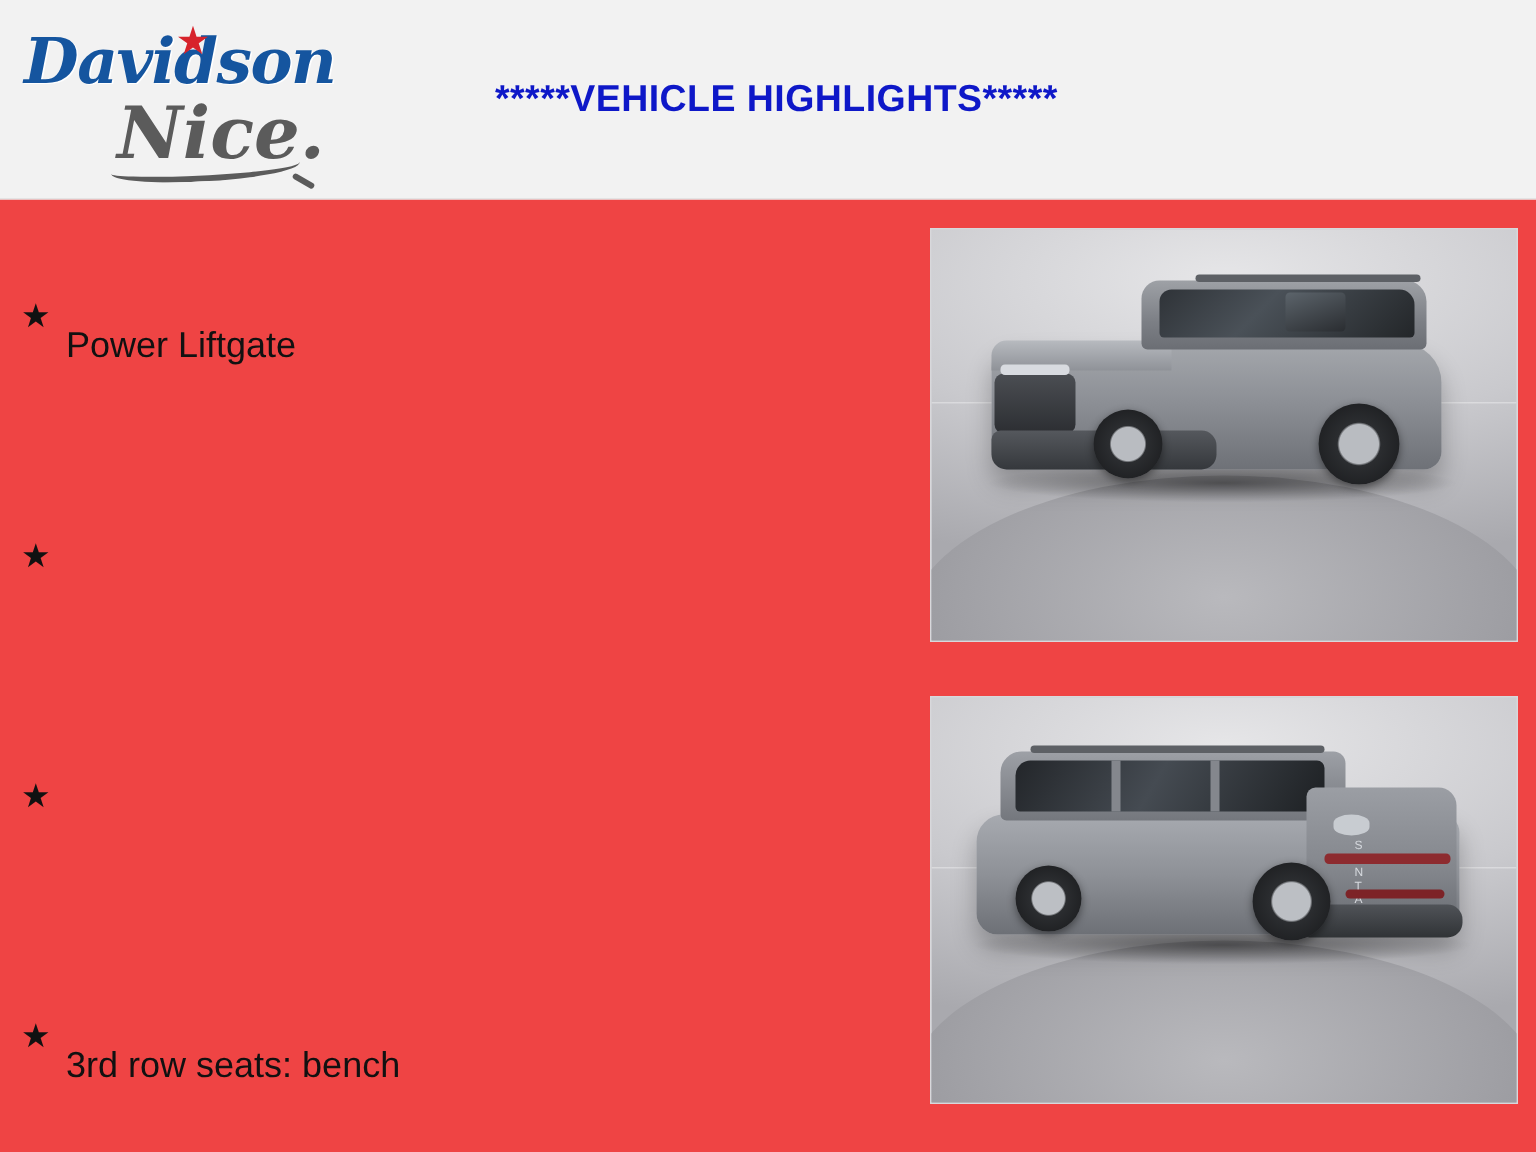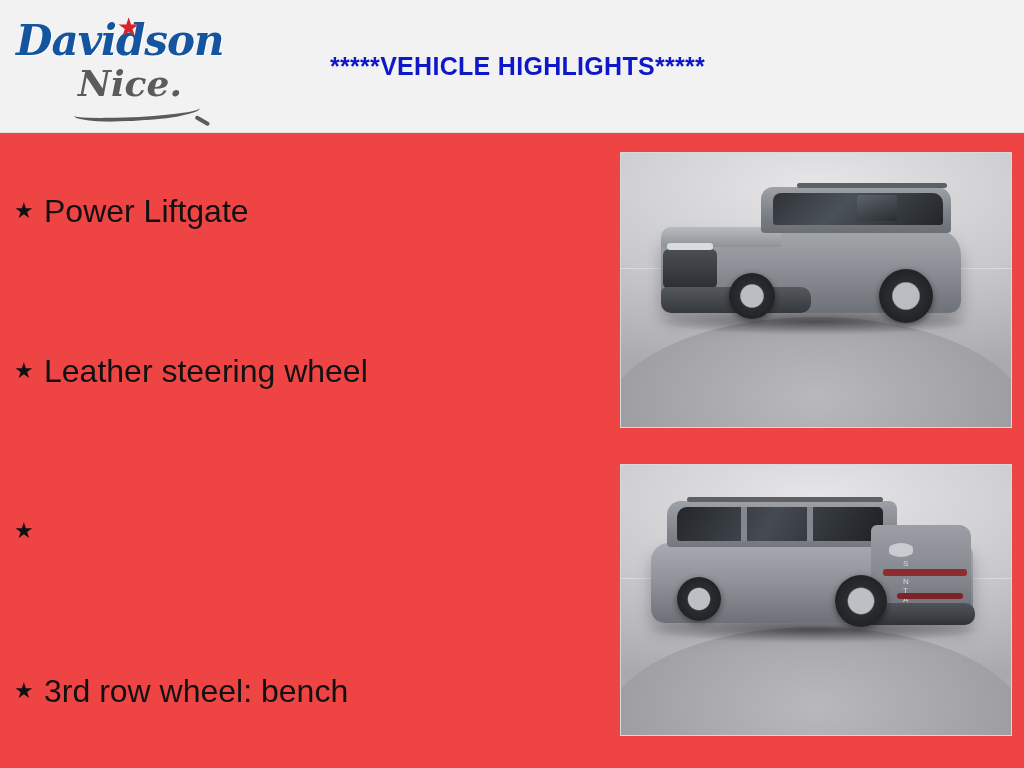--- a/index.html
+++ b/index.html
@@ -62,21 +62,21 @@
     line-height: 1;
   }
 
   .logo-nice {
     position: absolute;
     left: 64px;
     top: 57px;
     font-family: "DejaVu Serif", serif;
     font-weight: bold;
     font-style: italic;
-    font-size: 36px;
+    font-size: 48px;
     color: #5b5b5b;
     line-height: 1;
   }
 
   .logo-swoosh {
     position: absolute;
     left: 60px;
     top: 95px;
     width: 126px;
     height: 18px;
@@ -129,23 +129,24 @@
     flex: 0 0 auto;
     font-size: 22px;
     line-height: 30px;
     color: #111111;
     width: 30px;
     text-align: left;
   }
 
   .hl-text {
     flex: 1 1 auto;
-    font-size: 32px;
+    font-size: 24px;
     line-height: 30px;
     color: #111111;
+    margin-top: 20px;
   }
 
   
   .photo {
     position: absolute;
     left: 620px;
     width: 392px;
     background: #cfcfd2;
     overflow: hidden;
     border: 1px solid #d8d8db;
@@ -427,30 +428,29 @@
 
   <div class="highlights">
 
     <div class="hl-item">
       <span class="hl-bullet">★</span>
       <span class="hl-text">Power Liftgate</span>
     </div>
 
     <div class="hl-item">
       <span class="hl-bullet">★</span>
-      <span class="hl-text">Leather steering wheel</span>
     </div>
 
     <div class="hl-item">
       <span class="hl-bullet">★</span>
     </div>
 
     <div class="hl-item">
       <span class="hl-bullet">★</span>
-      <span class="hl-text">3rd row wheel: bench</span>
+      <span class="hl-text">3rd row seats: bench</span>
     </div>
 
   </div>
 
   <div class="photo" id="photo-front">
     <div class="stage"></div>
     <div class="wall-line"></div>
     <div class="veh">
       <div class="suv-f-shadow"></div>
       <div class="suv-f-body"></div>

